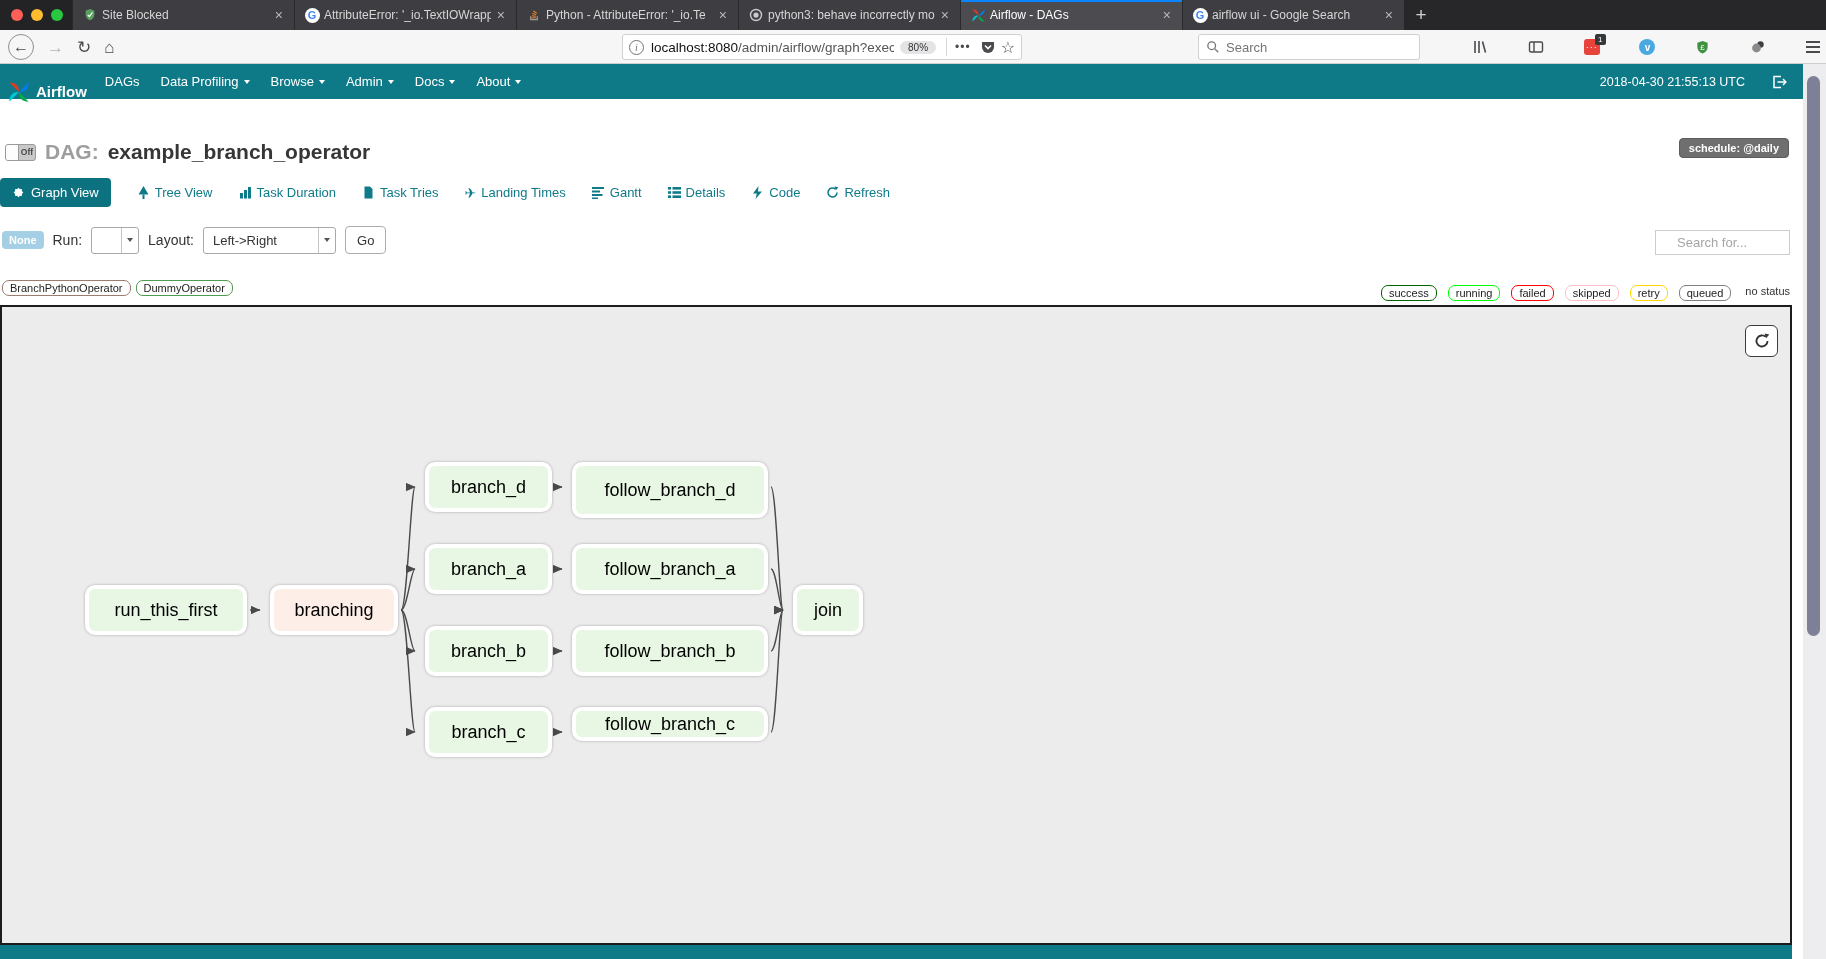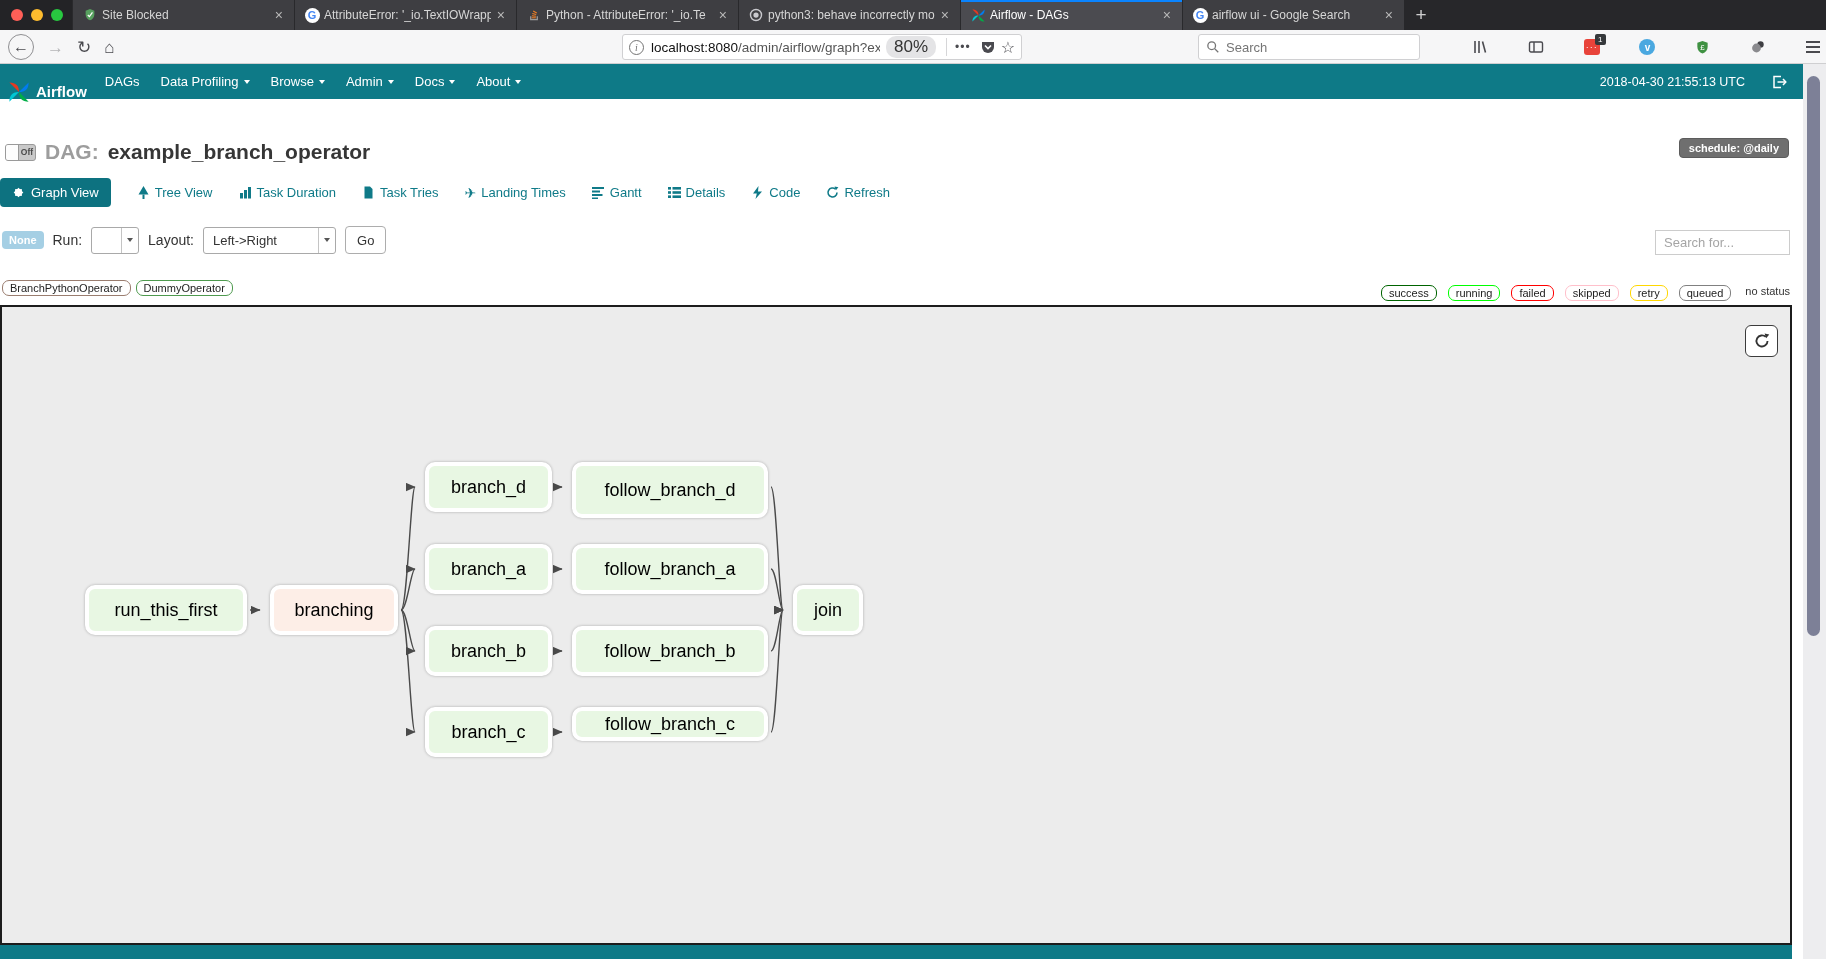--- a/index.html
+++ b/index.html
@@ -22,21 +22,21 @@
   
   .toolbar { position:absolute; left:0; top:30px; width:1826px; height:34px; background:#f6f6f7; border-bottom:1px solid #cfcfd1; }
   .nav-cluster { position:absolute; left:8px; top:0; height:34px; display:flex; align-items:center; gap:13px; color:#4a4a4f; }
   .circ-btn { width:26px; height:26px; border:1px solid #8f8f92; border-radius:50%; display:flex; align-items:center; justify-content:center; font-size:16px; }
   .tool-glyph { font-size:17px; line-height:1; }
   .disabled { color:#b5b5b7; }
   .urlbar { position:absolute; left:622px; top:4px; width:400px; height:26px; background:#fff; border:1px solid #d0d0d2; border-radius:3px; display:flex; align-items:center; padding:0 6px; font-size:13.5px; }
   .info-i { width:15px; height:15px; border:1px solid #737373; border-radius:50%; color:#737373; font-size:10px; font-style:italic; font-family:"Liberation Serif",serif; display:flex; align-items:center; justify-content:center; flex:none; margin-right:7px; }
   .url-text { flex:1; white-space:nowrap; overflow:hidden; }
   .url-host { color:#111; } .url-path { color:#555; }
-  .zoom-pill { background:#e4e4e6; border-radius:10px; padding:1px 8px; font-size:17px; color:#333; margin:8px 6px; flex:none; }
+  .zoom-pill { background:#e4e4e6; border-radius:10px; padding:1px 8px; font-size:10px; color:#333; margin:8px 6px; flex:none; }
   .url-sep { width:1px; height:18px; background:#d6d6d8; margin:0 4px; }
   .dots { color:#4a4a4f; font-size:12px; letter-spacing:1px; margin:0 4px; }
   .star { color:#4a4a4f; font-size:16px; margin-left:5px; }
   .searchbar { position:absolute; left:1198px; top:4px; width:222px; height:26px; background:#fff; border:1px solid #d0d0d2; border-radius:3px; display:flex; align-items:center; padding:0 7px; }
   .searchbar input { border:none; outline:none; font-size:13px; color:#333; width:160px; margin-left:6px; font-family:inherit; background:transparent; }
   .ext-cluster { position:absolute; left:1472px; right:6px; top:0; height:34px; display:flex; align-items:center; justify-content:space-between; }
   .ext-icon { position:relative; display:flex; align-items:center; justify-content:center; }
   .red-ext { width:16px; height:16px; background:#e8433a; border-radius:3px; color:#fff; font-size:9px; display:flex; align-items:center; justify-content:center; letter-spacing:1px; }
   .ext-badge { position:absolute; top:-5px; right:-6px; min-width:11px; height:11px; background:#35383b; border-radius:2px; color:#fff; font-size:8px; display:flex; align-items:center; justify-content:center; padding:0 2px; }
   .blue-ext { width:16px; height:16px; background:#4aa8e0; border-radius:50%; color:#fff; font-size:10px; font-weight:bold; display:flex; align-items:center; justify-content:center; }
@@ -75,21 +75,21 @@
   .controls-row { position:absolute; left:2px; top:162px; display:flex; align-items:center; gap:9px; font-size:14px; color:#333; }
   .none-badge { background:#a5cfe4; color:#fff; font-size:11px; font-weight:bold; padding:3px 7px; border-radius:4px; }
   .select { background:#fff; border:1px solid #a9a9a9; border-radius:3px; height:27px; display:inline-flex; align-items:center; font-size:13px; color:#333; }
   .select .val { padding:0 9px; }
   .caret-box { width:17px; align-self:stretch; border-left:1px solid #c4c4c4; display:flex; align-items:center; justify-content:center; }
   .caret-d { width:0; height:0; border-left:3.5px solid transparent; border-right:3.5px solid transparent; border-top:4.5px solid #555; }
   .run-select { width:48px; justify-content:flex-end; }
   .layout-select { width:133px; }
   .layout-select .val { flex:1; }
   .go-btn { background:#fff; border:1px solid #adadad; border-radius:4px; height:28px; padding:0 11px; font-size:13px; color:#333; display:flex; align-items:center; }
-  .searchfor { position:absolute; right:13px; top:166px; width:135px; height:25px; border:1px solid #ccc; background:#fff; font-size:13px; color:#333; padding:0 8px; outline:none; font-family:inherit; }
+  .searchfor { position:absolute; right:13px; top:166px; width:135px; height:25px; border:1px solid #ccc; background:#fff; font-size:13px; color:#333; padding:0 21px; outline:none; font-family:inherit; }
   .searchfor::placeholder { color:#a5a5a5; }
 
   
   .op-legend { position:absolute; left:2px; top:216px; display:flex; gap:5px; }
   .state-legend { position:absolute; right:13px; top:221px; display:flex; align-items:flex-start; gap:11px; }
   .lg-badge { background:#fff; border:1.5px solid #888; border-radius:7px; font-size:11px; color:#222; padding:1px 7px; white-space:nowrap; }
   .lg-plain { font-size:11px; color:#333; margin-left:3px; }
 
   
   .graph { position:absolute; left:0px; top:241px; width:1792px; height:640px; background:#ececec; border:2px solid #1c1c1c; }

